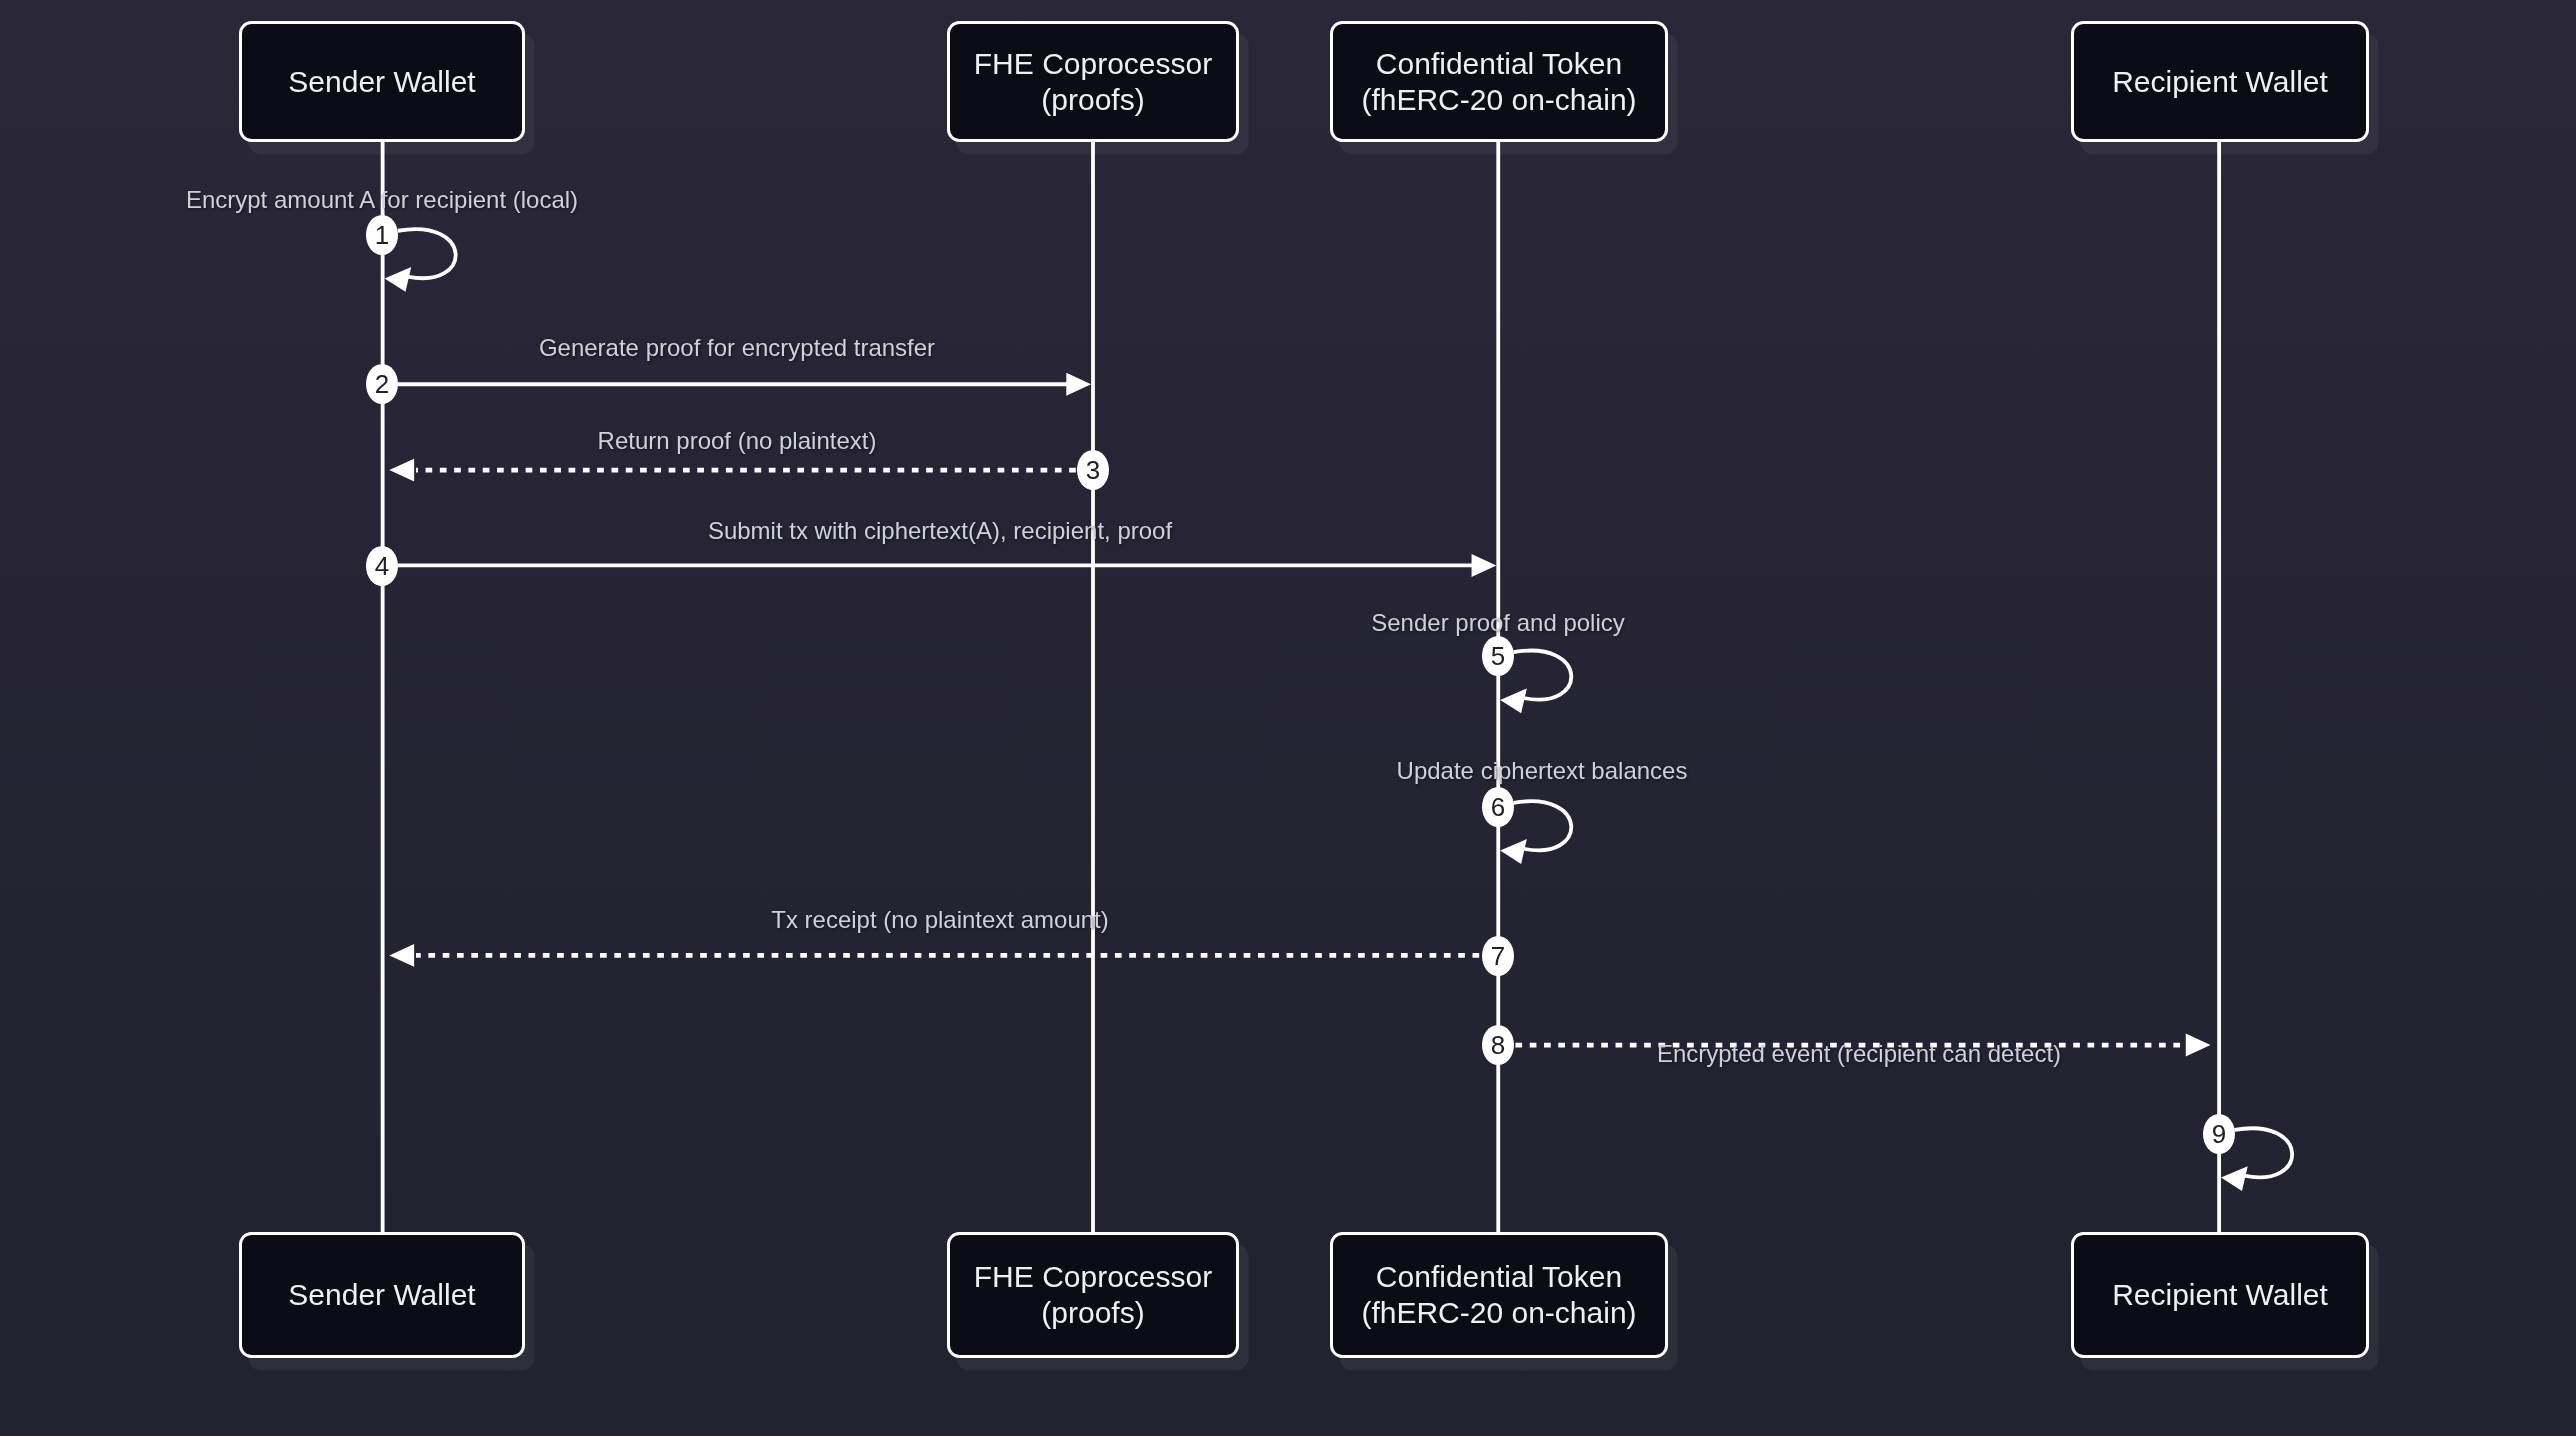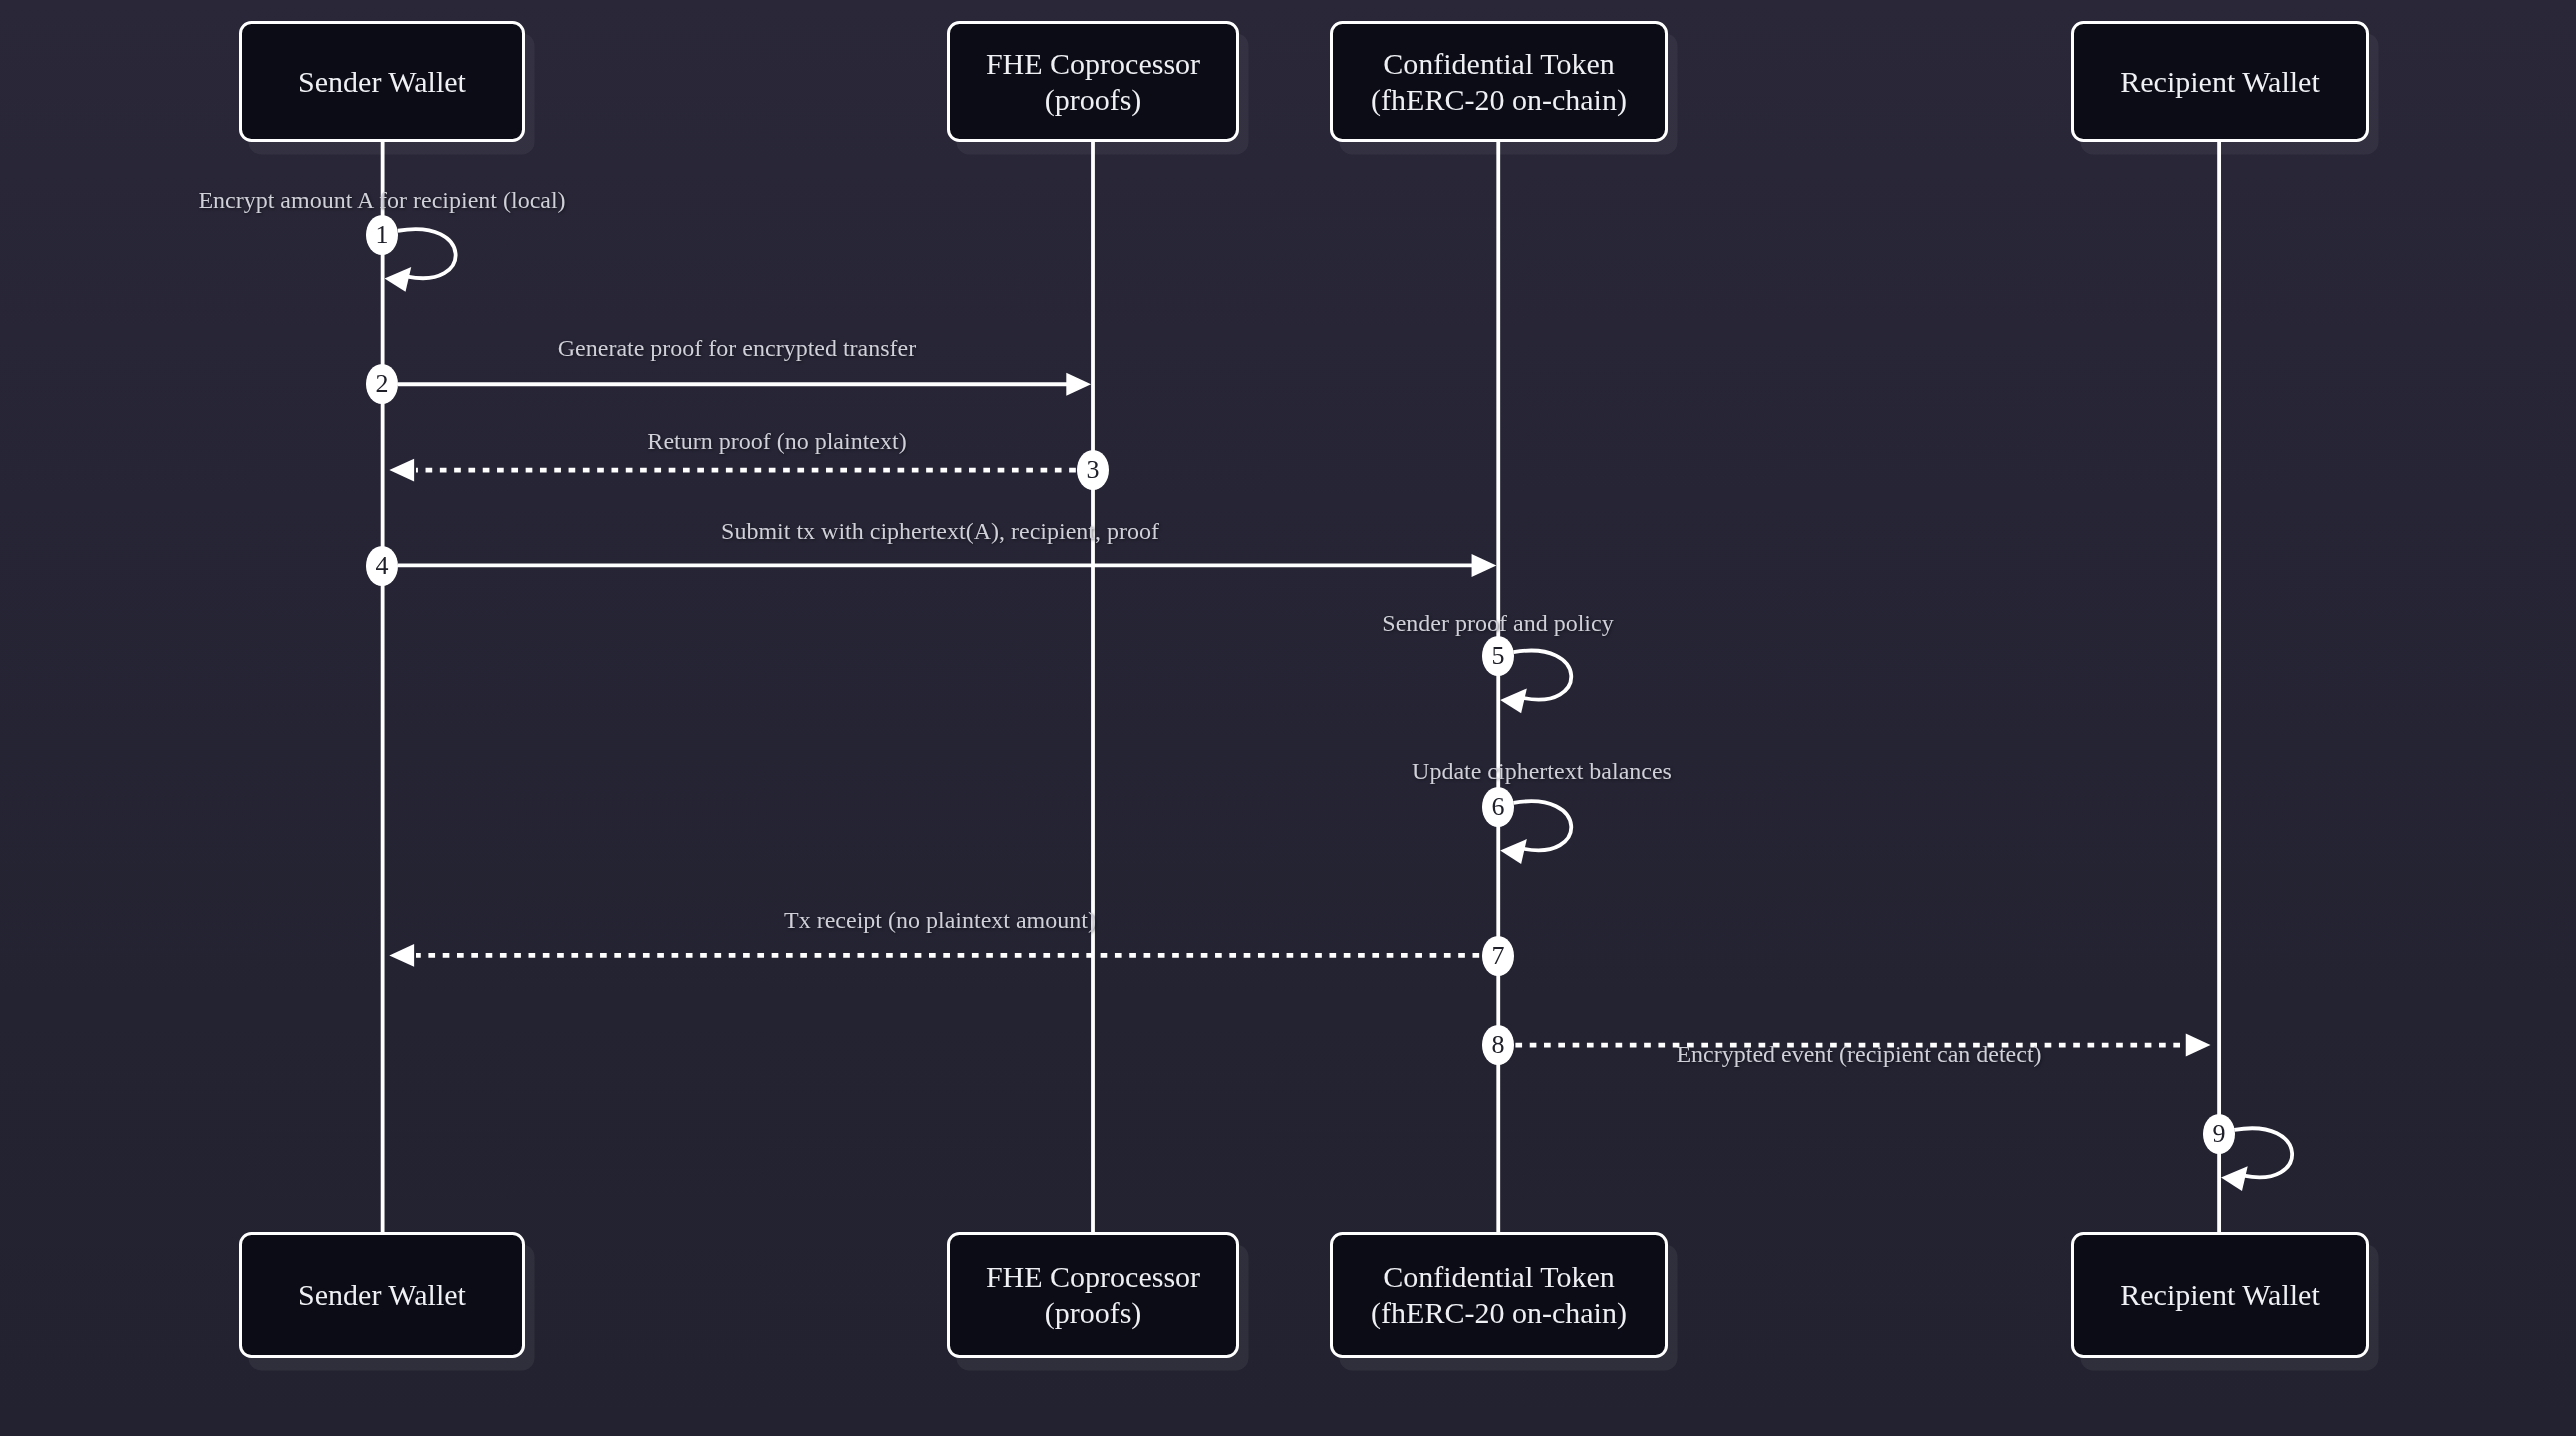--- a/index.html
+++ b/index.html
@@ -1,19 +1,19 @@
 <!DOCTYPE html>
 <html><head>
 <meta charset="utf-8">
 <style>
   html,body { margin:0; padding:0; background:#232230; }
   .stage {
     position:relative; width:2576px; height:1436px; overflow:hidden;
     background:linear-gradient(180deg,#292738 0%,#242332 70%,#232230 100%);
-    font-family:Liberation Serif, serif;
+    font-family:Liberation Sans, sans-serif;
   }
   svg.connectors { position:absolute; left:0; top:0; z-index:1; }
   .actor-box {
     position:absolute; box-sizing:border-box; z-index:2;
     background:#0c0c16; border:3.8px solid #ffffff; border-radius:12.4px;
     color:#eef0f4; font-size:30px; line-height:36px; text-align:center;
     display:flex; flex-direction:column; align-items:center; justify-content:center;
     box-shadow:9.5px 12.4px 0 rgba(255,255,255,0.055);
   }
   .msg-label {
@@ -92,21 +92,21 @@
   <div class="actor-box" style="left:1330px;top:1232px;width:338px;height:126px;">
     <span>Confidential Token</span>
     <span>(fhERC-20 on-chain)</span>
   </div>
   <div class="actor-box" style="left:2071px;top:1232px;width:298px;height:126px;">
     <span>Recipient Wallet</span>
   </div>
 
   <div class="msg-label" style="left:382px;top:200px;">Encrypt amount A for recipient (local)</div>
   <div class="msg-label" style="left:737px;top:348px;">Generate proof for encrypted transfer</div>
-  <div class="msg-label" style="left:737px;top:441px;margin-left:40px;">Return proof (no plaintext)</div>
+  <div class="msg-label" style="left:737px;top:441px;">Return proof (no plaintext)</div>
   <div class="msg-label" style="left:940px;top:531px;">Submit tx with ciphertext(A), recipient, proof</div>
   <div class="msg-label" style="left:1498px;top:623px;">Sender proof and policy</div>
   <div class="msg-label" style="left:1498px;top:771px;margin-left:44px;">Update ciphertext balances</div>
   <div class="msg-label" style="left:940px;top:920px;">Tx receipt (no plaintext amount)</div>
   <div class="msg-label" style="left:1859px;top:1012px;margin-top:42px;">Encrypted event (recipient can detect)</div>
 
   <div class="msg-num" style="left:382px;top:235px;">1</div>
   <div class="msg-num" style="left:382px;top:384px;">2</div>
   <div class="msg-num" style="left:1093px;top:470px;">3</div>
   <div class="msg-num" style="left:382px;top:566px;">4</div>

